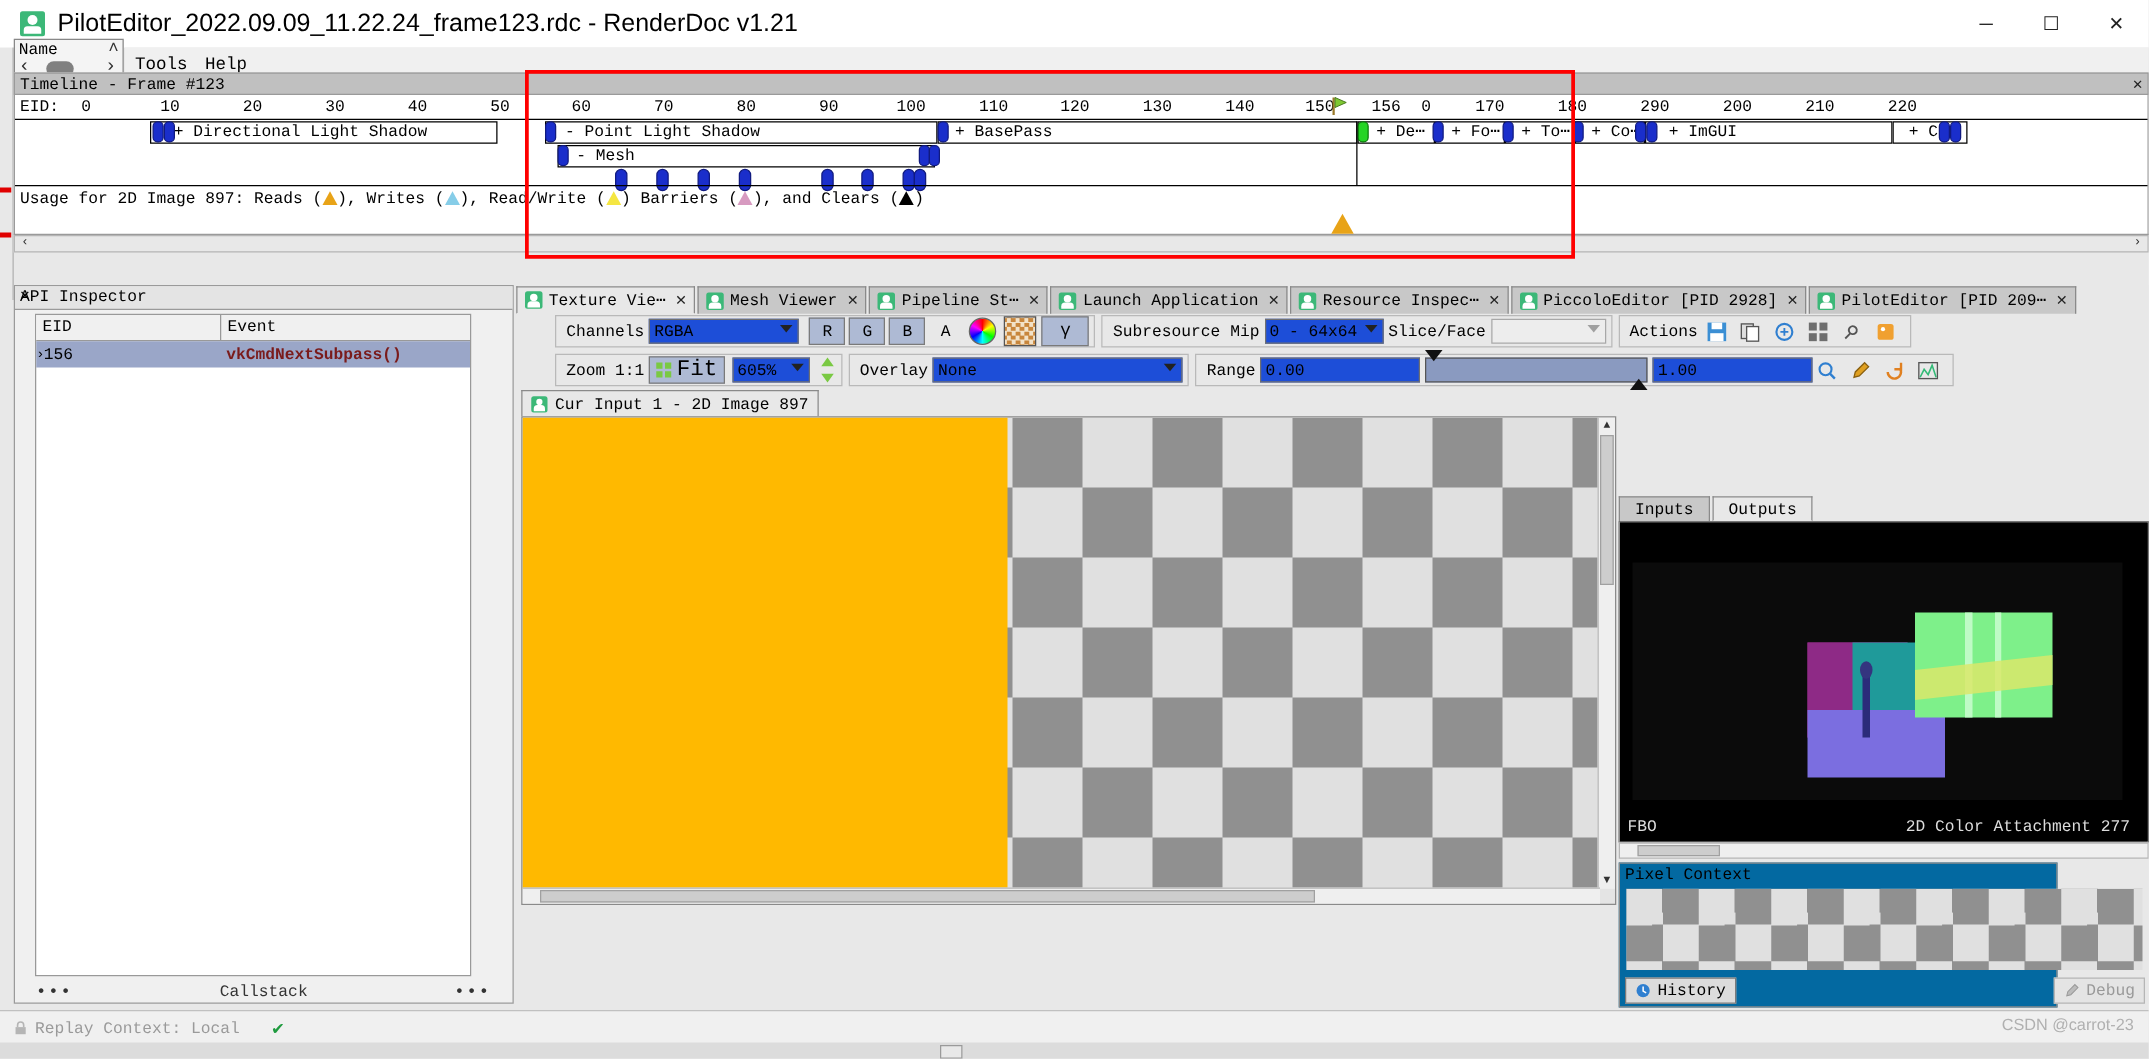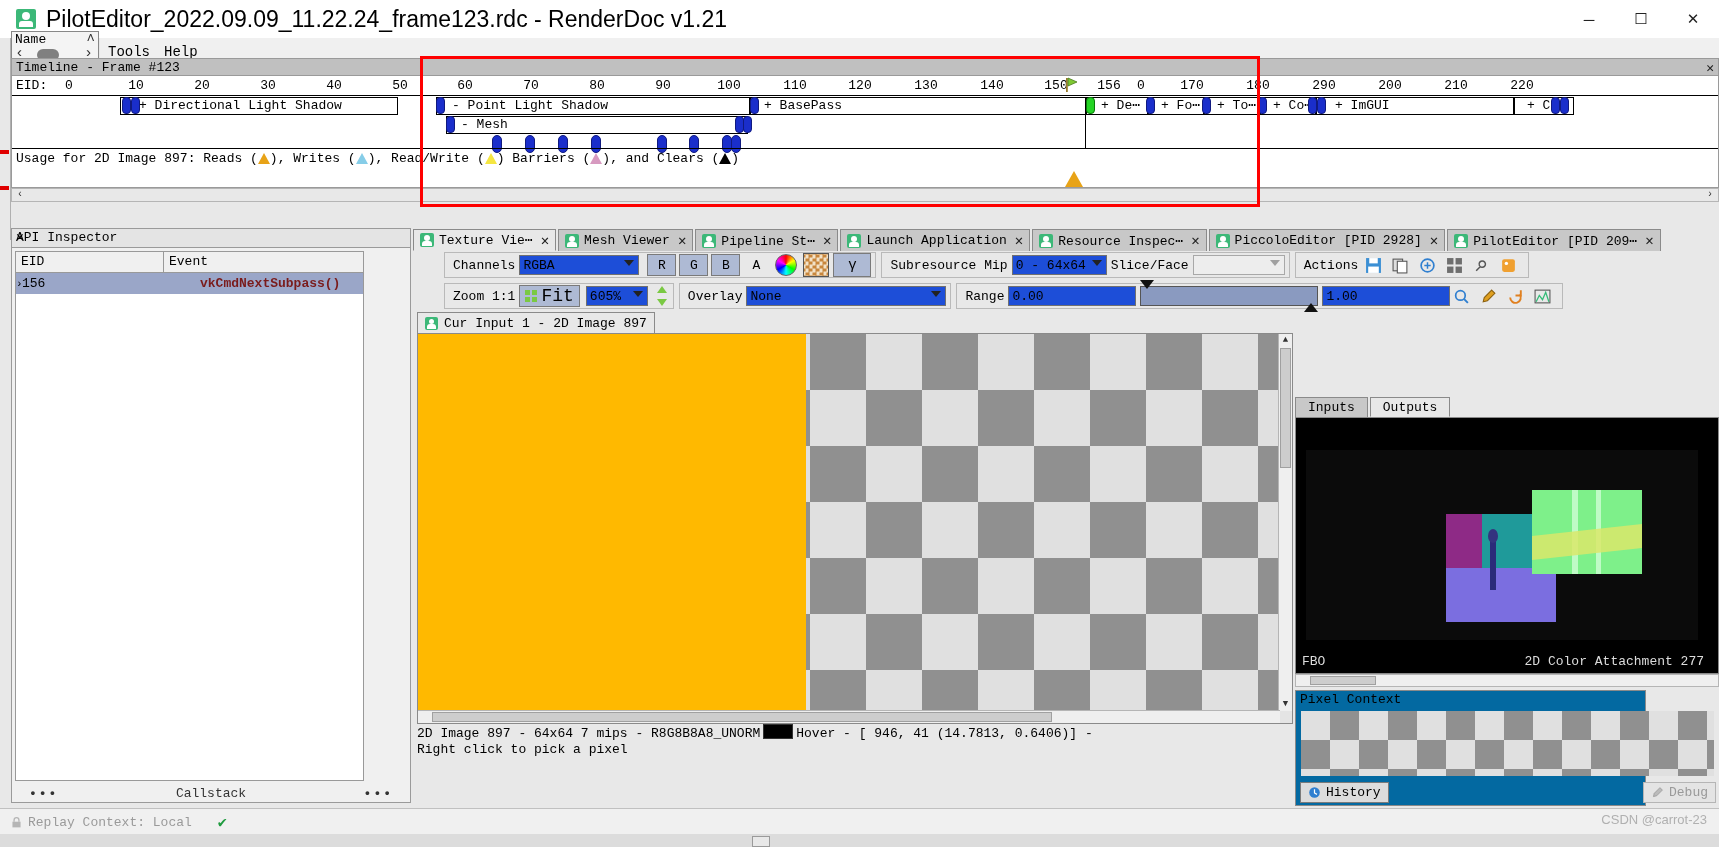--- a/index.html
+++ b/index.html
@@ -10,21 +10,21 @@
     font-size:14px;color:#000;
     -webkit-font-smoothing:none;
   }
   .app{position:relative;width:1719px;height:847px;background:#e8e8e8;}
 
   
   .titlebar{position:absolute;left:0;top:0;width:1719px;height:38px;background:#ffffff;display:flex;align-items:center;}
   .tb-icon{width:20px;height:20px;margin-left:16px;margin-right:10px;background:#3cb878;border-radius:2px;position:relative;}
   .tb-icon::after{content:"";position:absolute;left:6px;top:3px;width:8px;height:8px;border-radius:50%;background:#fff;}
   .tb-icon::before{content:"";position:absolute;left:3px;top:12px;width:14px;height:6px;border-radius:3px 3px 0 0;background:#fff;}
-  .tb-title{font-family:"Liberation Sans","DejaVu Sans",sans-serif;font-size:23px;color:#000;}
+  .tb-title{font-family:"Liberation Sans","DejaVu Sans",sans-serif;font-size:20px;color:#000;}
   .tb-buttons{margin-left:auto;display:flex;height:38px;}
   .tb-btn{width:52px;height:38px;display:flex;align-items:center;justify-content:center;font-family:"Liberation Sans",sans-serif;font-size:15px;color:#222;}
 
   
   .edge-strip{position:absolute;left:0;top:30px;width:10px;height:210px;background:#e8e8e8;border-right:1px solid #b0b0b0;}
   .edge-red{position:absolute;left:0;top:150px;width:9px;height:4px;background:#e00000;}
   .edge-red2{position:absolute;left:0;top:186px;width:9px;height:4px;background:#e00000;}
 
   
   .namepop{position:absolute;left:11px;top:31px;width:88px;height:32px;background:#f4f4f4;border:1px solid #888;box-sizing:border-box;}
@@ -70,29 +70,29 @@
   .tl-scroll{position:absolute;left:0;top:130px;width:1708px;height:14px;background:#e8e8e8;border:1px solid #b5b5b5;box-sizing:border-box;}
   .tl-scroll .sa{position:absolute;top:0;width:14px;height:12px;font-size:10px;text-align:center;line-height:12px;color:#333;}
 
   .redbox{position:absolute;left:420px;top:56px;width:840px;height:151px;border:3px solid #ff0000;box-sizing:border-box;pointer-events:none;z-index:40;}
 
   
   .api{position:absolute;left:11px;top:228px;width:400px;height:575px;background:#f0f0f0;border:1px solid #9a9a9a;box-sizing:border-box;}
   .api-hdr{position:absolute;left:0;top:0;width:398px;height:19px;background:#e4e4e4;border-bottom:1px solid #9a9a9a;box-sizing:border-box;}
   .api-hdr span{position:absolute;left:4px;top:1px;font-size:13px;}
   .api-hdr .x{position:absolute;right:5px;top:0px;font-size:13px;}
-  .api-grid{position:absolute;left:3px;top:22px;width:349px;height:530px;background:#fff;border:1px solid #999;box-sizing:border-box;}
+  .api-grid{position:absolute;left:16px;top:22px;width:349px;height:530px;background:#fff;border:1px solid #999;box-sizing:border-box;}
   .api-colhdr{display:flex;height:20px;background:#f0f0f0;border-bottom:1px solid #999;}
   .api-col{font-size:13px;padding-left:5px;line-height:19px;box-sizing:border-box;}
   .api-col.c1{width:148px;border-right:1px solid #999;}
   .api-col.c2{flex:1;}
   .api-row{display:flex;height:21px;background:#9aa6c8;align-items:center;}
   .api-row .cell1{width:148px;font-size:13px;padding-left:6px;box-sizing:border-box;position:relative;}
   .api-row .cell1 .caret{position:absolute;left:0px;top:2px;font-size:11px;}
-  .api-row .cell2{flex:1;font-size:13px;font-weight:bold;color:#7a1b1b;padding-left:4px;margin-left:32px;}
+  .api-row .cell2{flex:1;font-size:13px;font-weight:bold;color:#7a1b1b;padding-left:4px;}
   .api-callstack{position:absolute;left:3px;top:556px;width:392px;height:17px;display:flex;align-items:center;justify-content:space-between;padding:0 14px;box-sizing:border-box;font-size:13px;color:#333;}
   .api-callstack .dots{letter-spacing:2px;font-weight:bold;}
 
   
   .dock{position:absolute;left:413px;top:228px;width:1306px;height:575px;background:#e8e8e8;}
   .tabbar{position:absolute;left:0;top:0;height:23px;display:flex;align-items:flex-end;}
   .tab{height:22px;display:flex;align-items:center;background:#c8c8c8;border:1px solid #8a8a8a;border-bottom:none;margin-right:2px;padding:0 6px;box-sizing:border-box;font-size:13px;white-space:nowrap;}
   .tab.active{background:#e8e8e8;border-bottom:1px solid #e8e8e8;}
   .tab .ticon{width:14px;height:14px;background:#3cb878;border-radius:2px;margin-right:5px;position:relative;flex:none;}
   .tab .ticon::after{content:"";position:absolute;left:4px;top:2px;width:6px;height:6px;border-radius:50%;background:#fff;}
@@ -575,26 +575,20 @@
               <svg width="13" height="13" viewBox="0 0 16 16" style="margin-right:5px">
                   <path d="M11 2l3 3-7 7-4 1 1-4z" fill="#bbb" stroke="#999"></path>
                 </svg>
               <span>Debug</span>
             </div>
           </div>
         </div>
       </div>
     </div>
 
-    <div class="infostrip">
-      <div class="info-l1">
-        <span>2D Image 897 - 64x64 7 mips - R8G8B8A8_UNORM</span><span class="swatch"></span><span>Hover - [  946,    41 (14.7813, 0.6406)] -</span>
-      </div>
-      <div class="info-l2">Right click to pick a pixel</div>
-    </div>
   </div>
 
   <div class="statusbar">
     <div class="sb-item">
       <span class="sb-lock">
         <svg width="13" height="13" viewBox="0 0 16 16">
             <rect x="3" y="7" width="10" height="7" fill="#b5b5b5"></rect>
             <path d="M5 7V5a3 3 0 016 0v2" stroke="#b5b5b5" stroke-width="1.6" fill="none"></path>
           </svg>
       </span>

